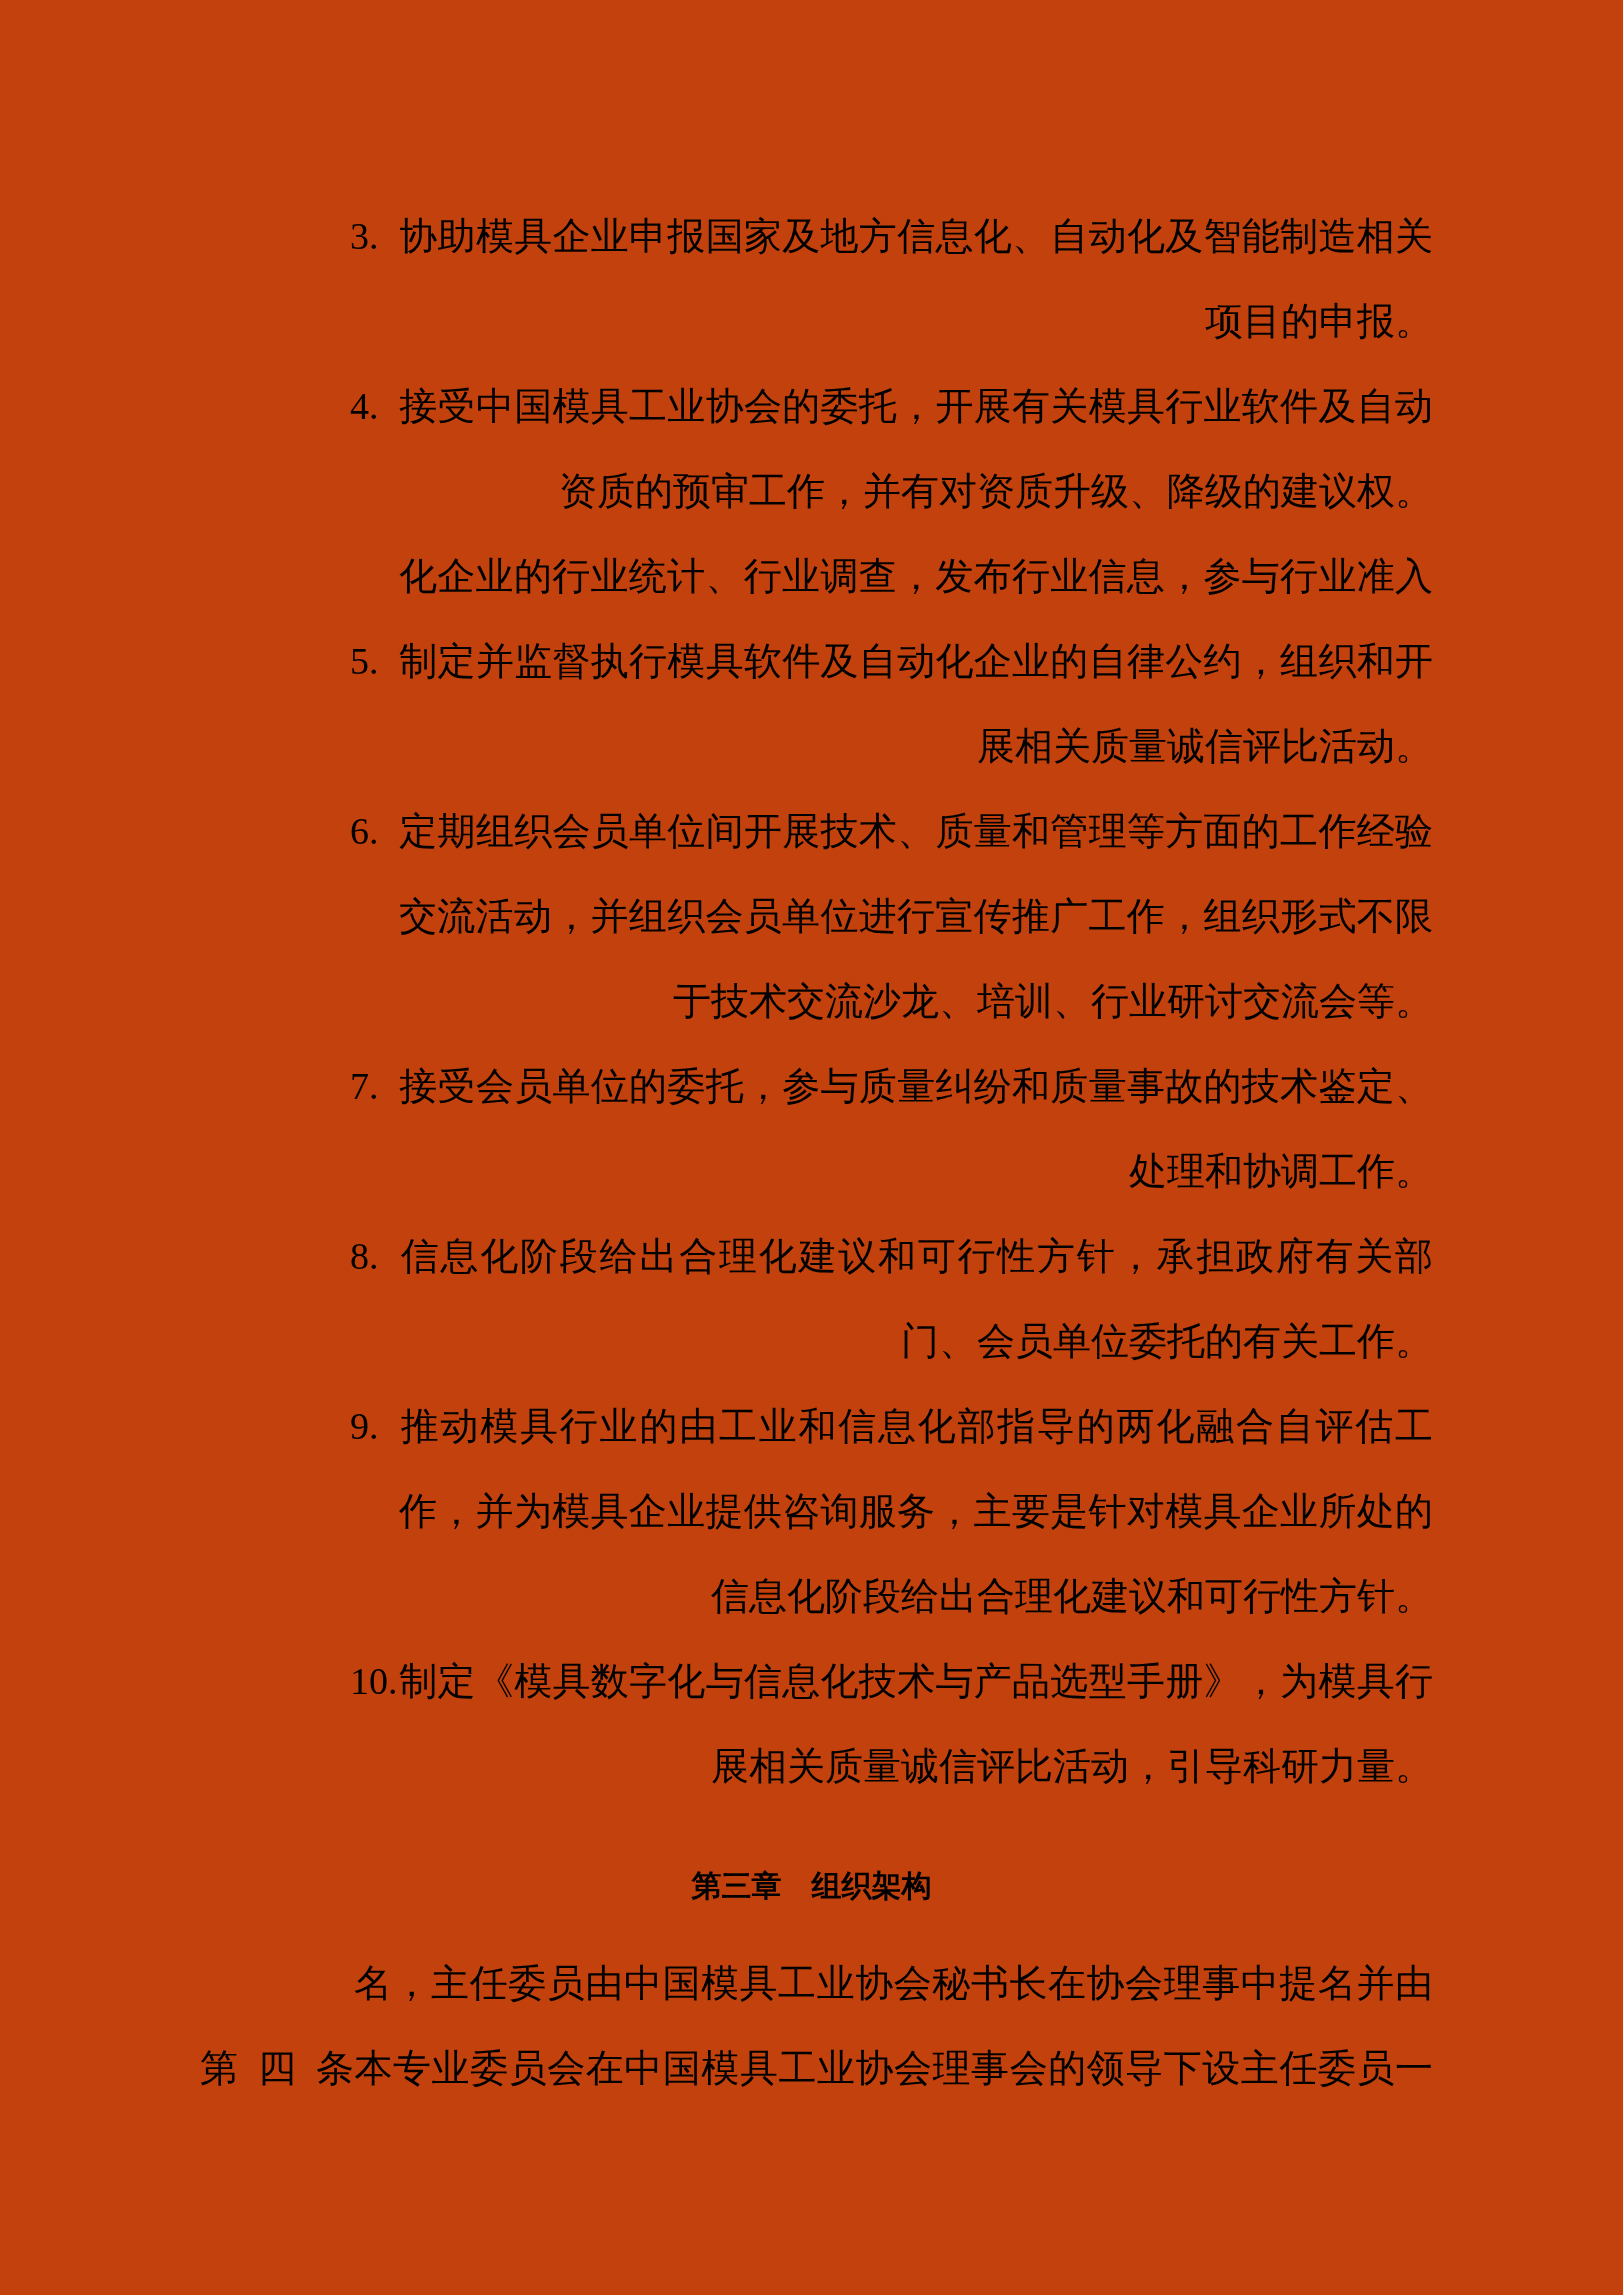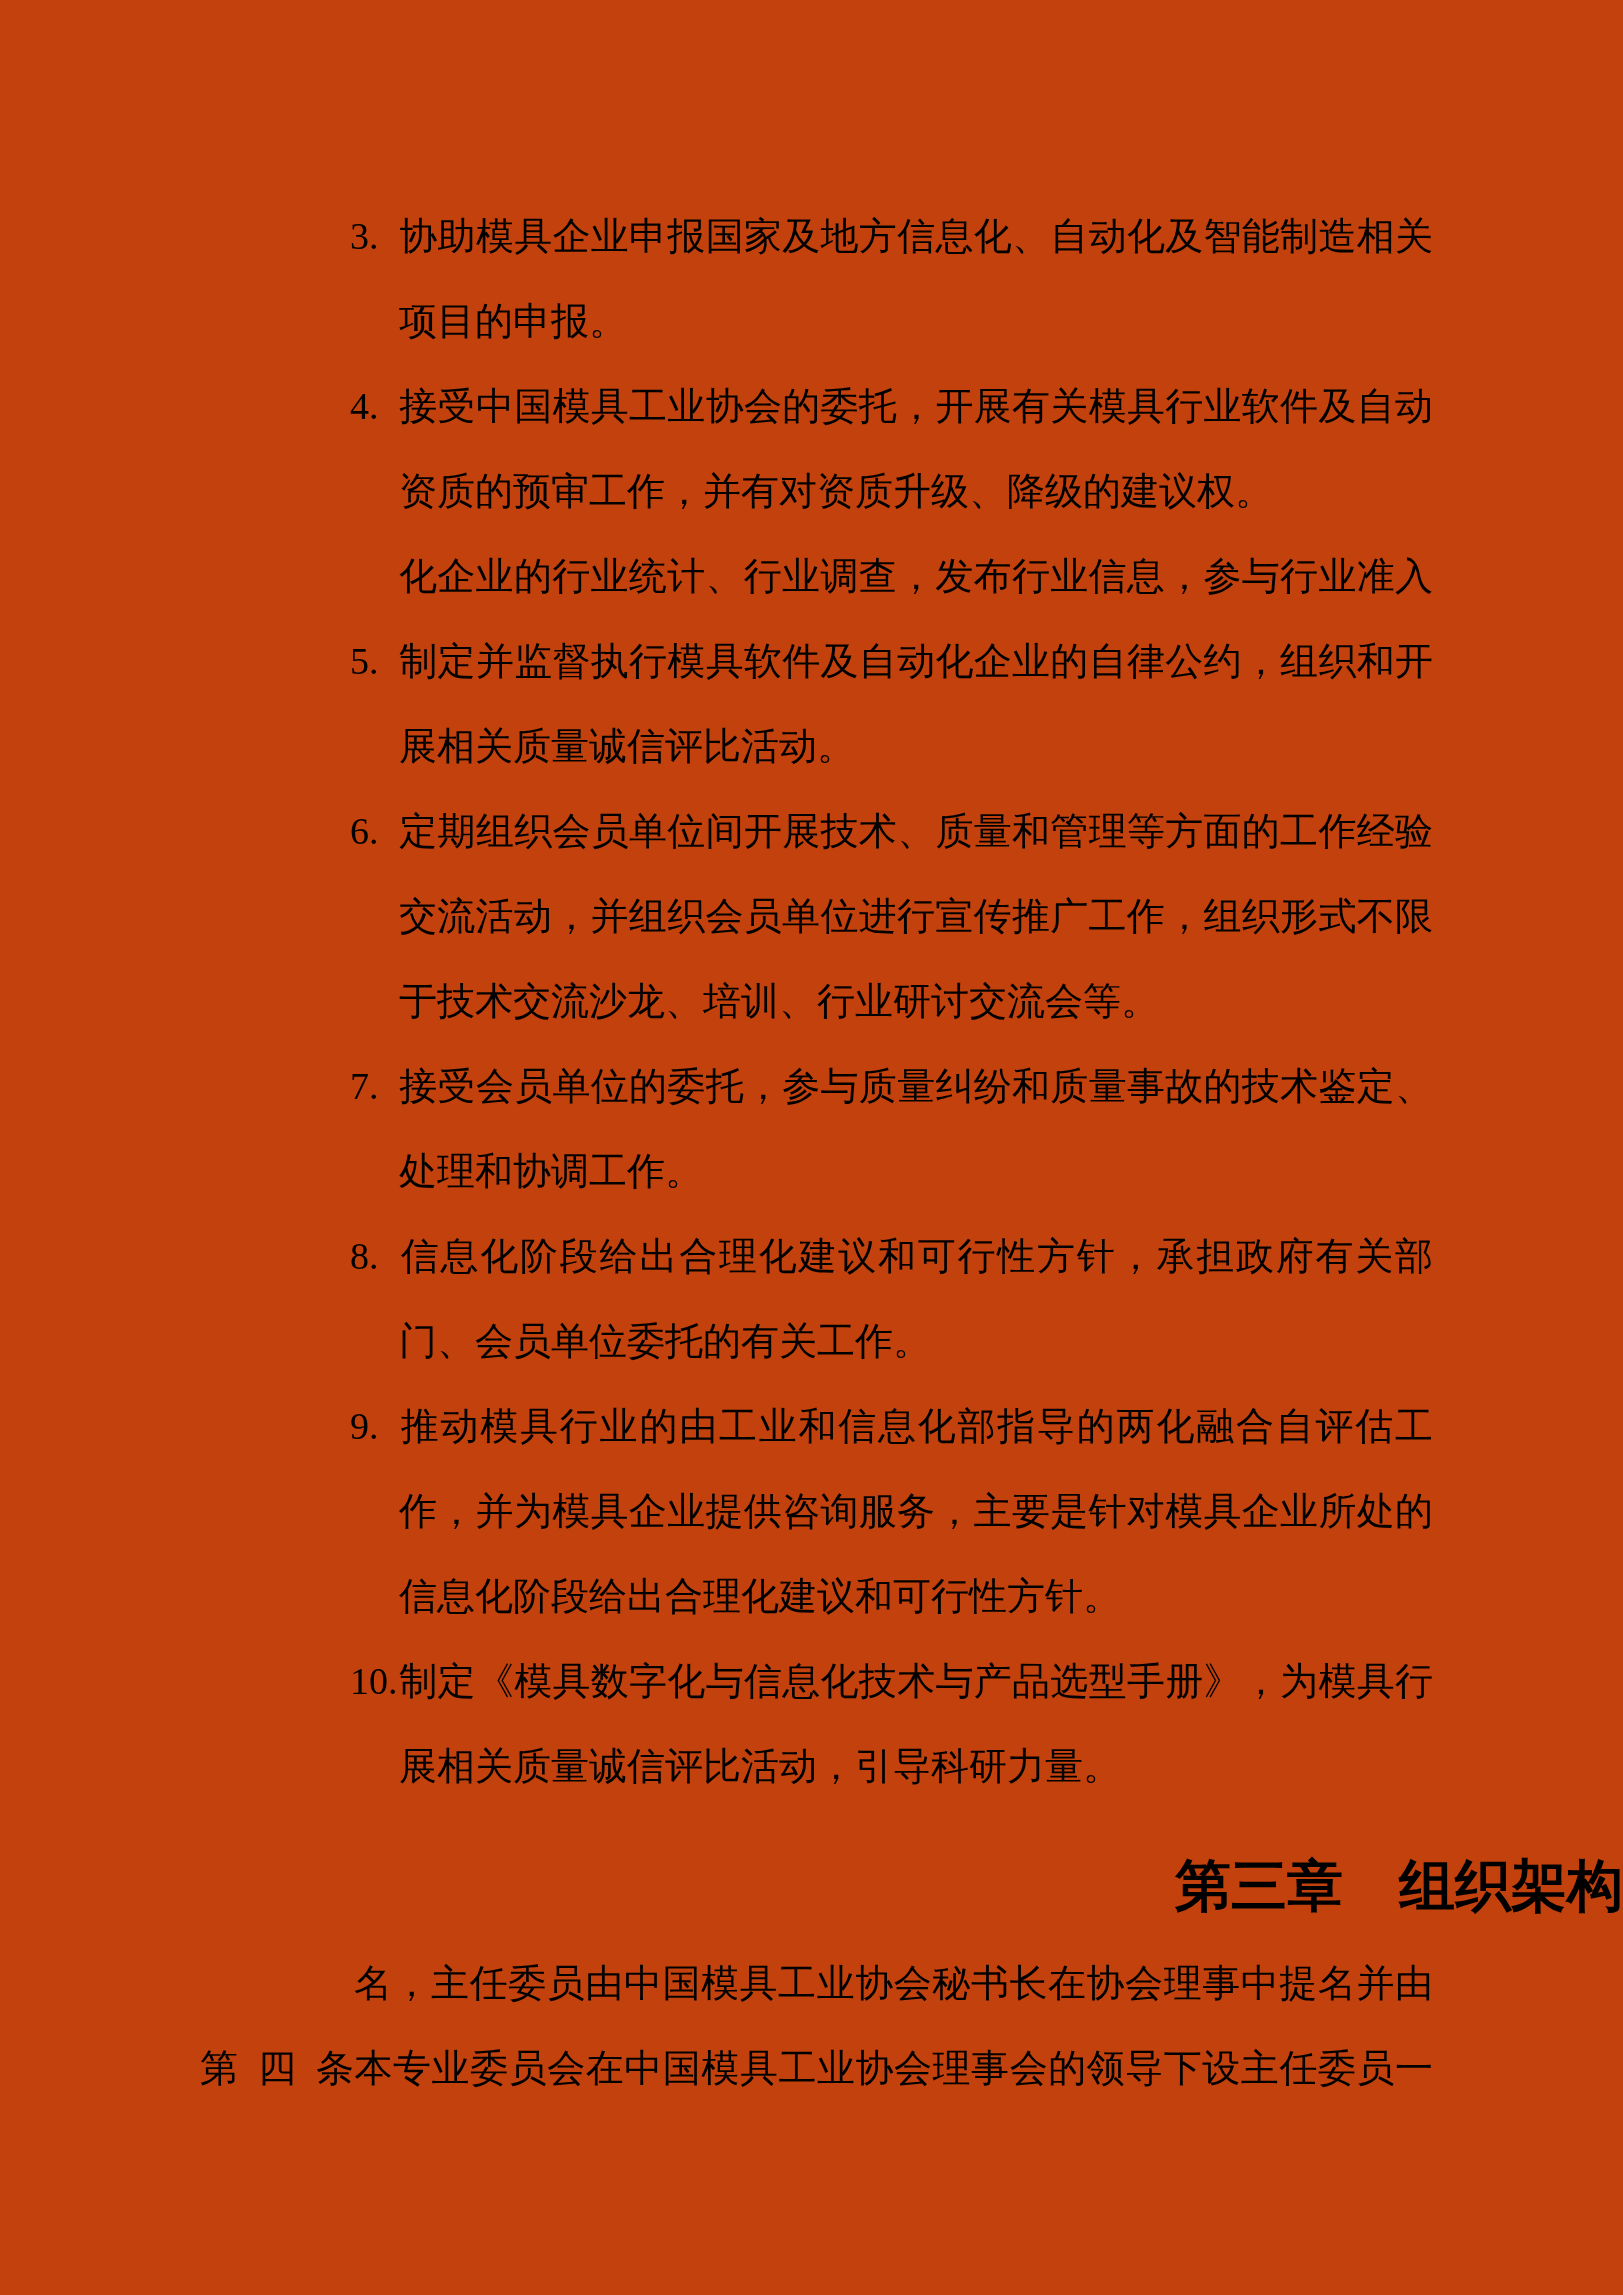--- a/index.html
+++ b/index.html
@@ -16,44 +16,45 @@
     font-family: "Liberation Serif", "DejaVu Serif", serif;
     font-size: 38px;
     overflow: hidden;
   }
   .content {
     padding-top: 194px;
   }
   .line {
     line-height: 85px;
     white-space: nowrap;
+    text-align: right;
   }
   
   .j {
     text-align: justify;
     text-align-last: justify;
     text-justify: inter-ideograph;
   }
   .list {
     margin-left: 350px;
     width: 1083px;
   }
   .list .cont {
     margin-left: 49px;
   }
   .num {
     display: inline-block;
     width: 49px;
   }
   .heading {
     font-weight: bold;
-    font-size: 56px;
+    font-size: 30px;
     line-height: 98px;
     margin-top: 28px;
-    text-align: right;
+    text-align: center;
   }
   .article {
     margin-top: 5.9px;
     margin-left: 200px;
     width: 1233px;
   }
   .article .cont {
     margin-left: 154px;
   }
   .label {

